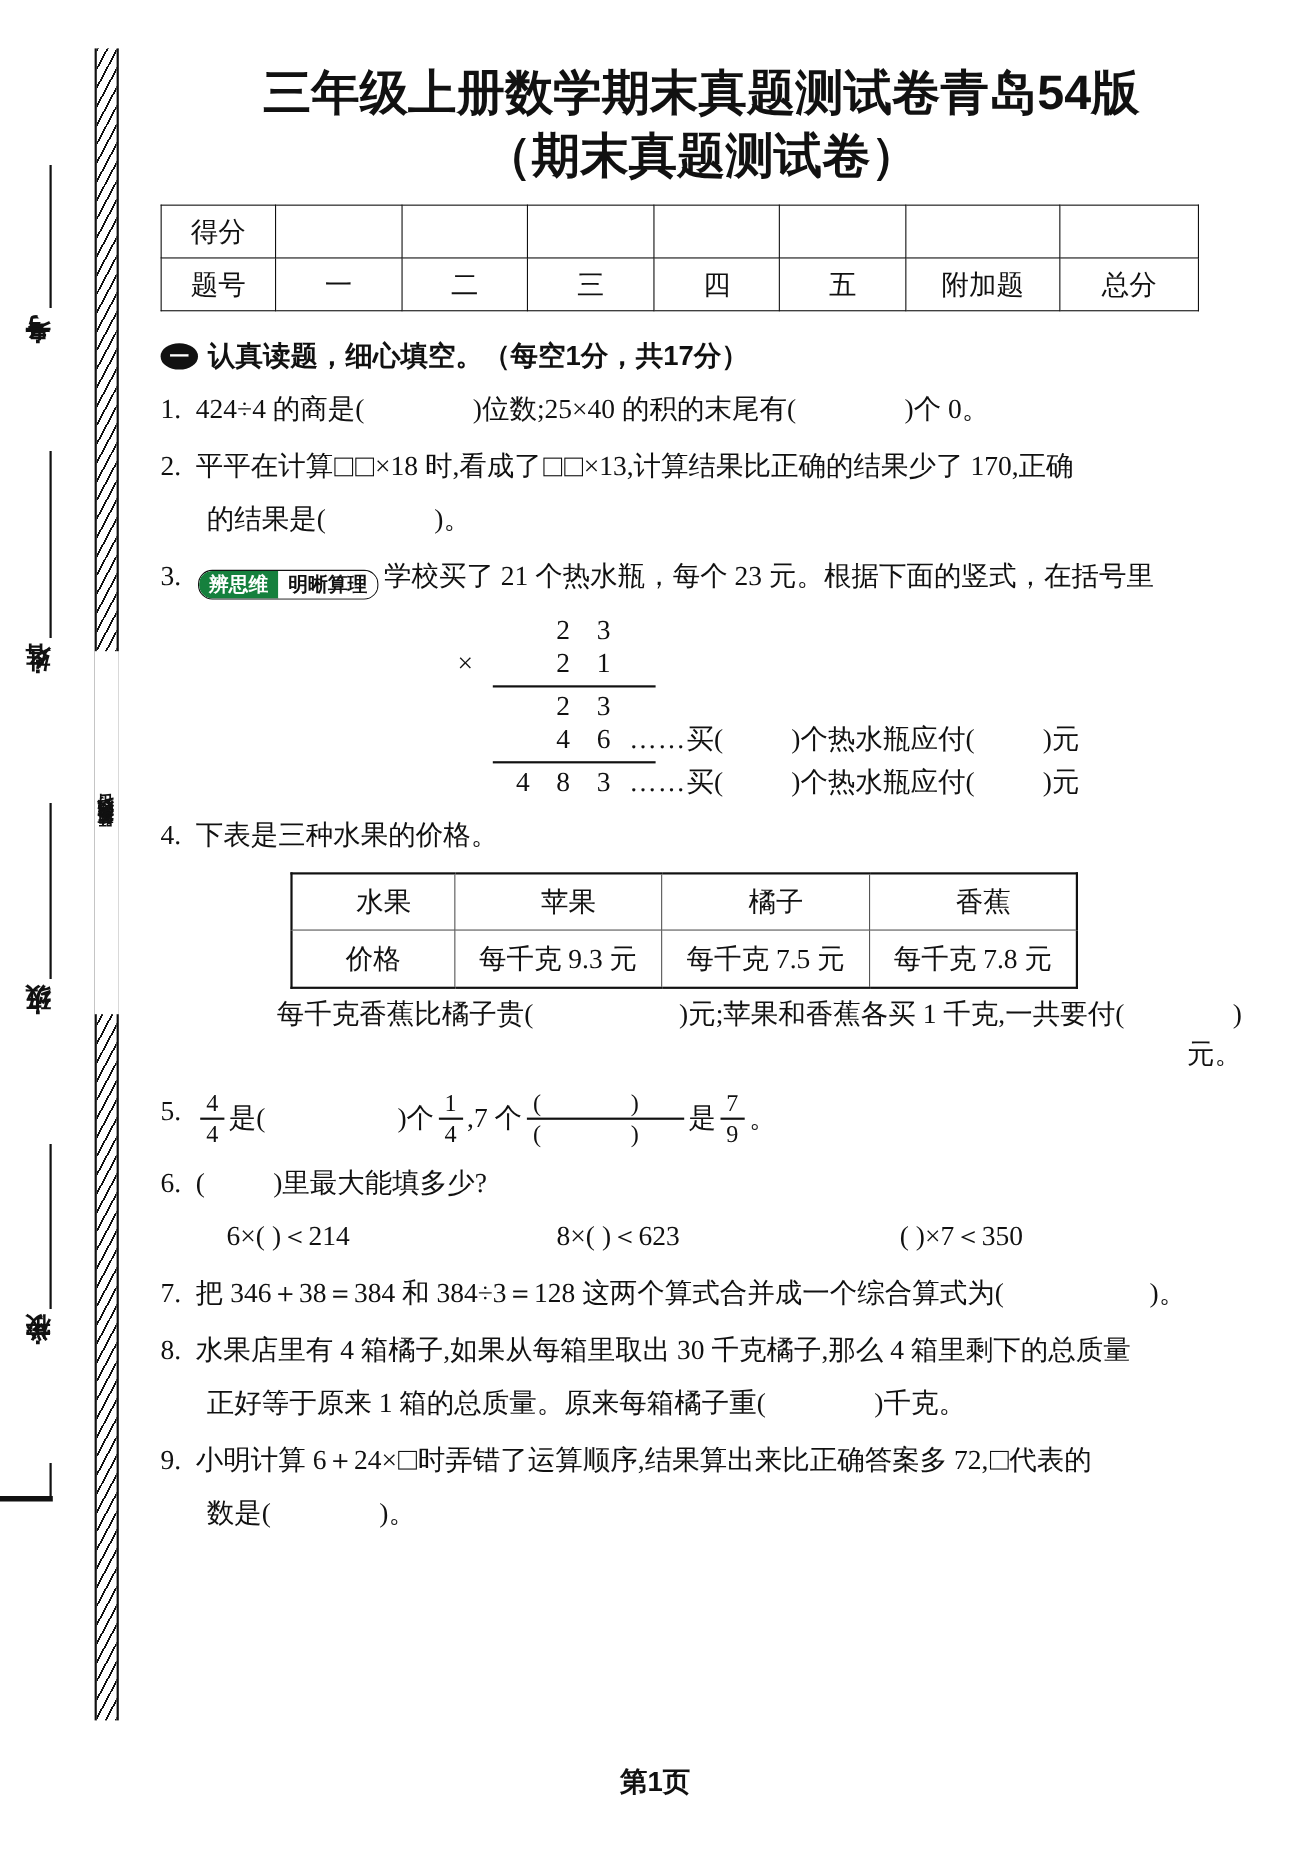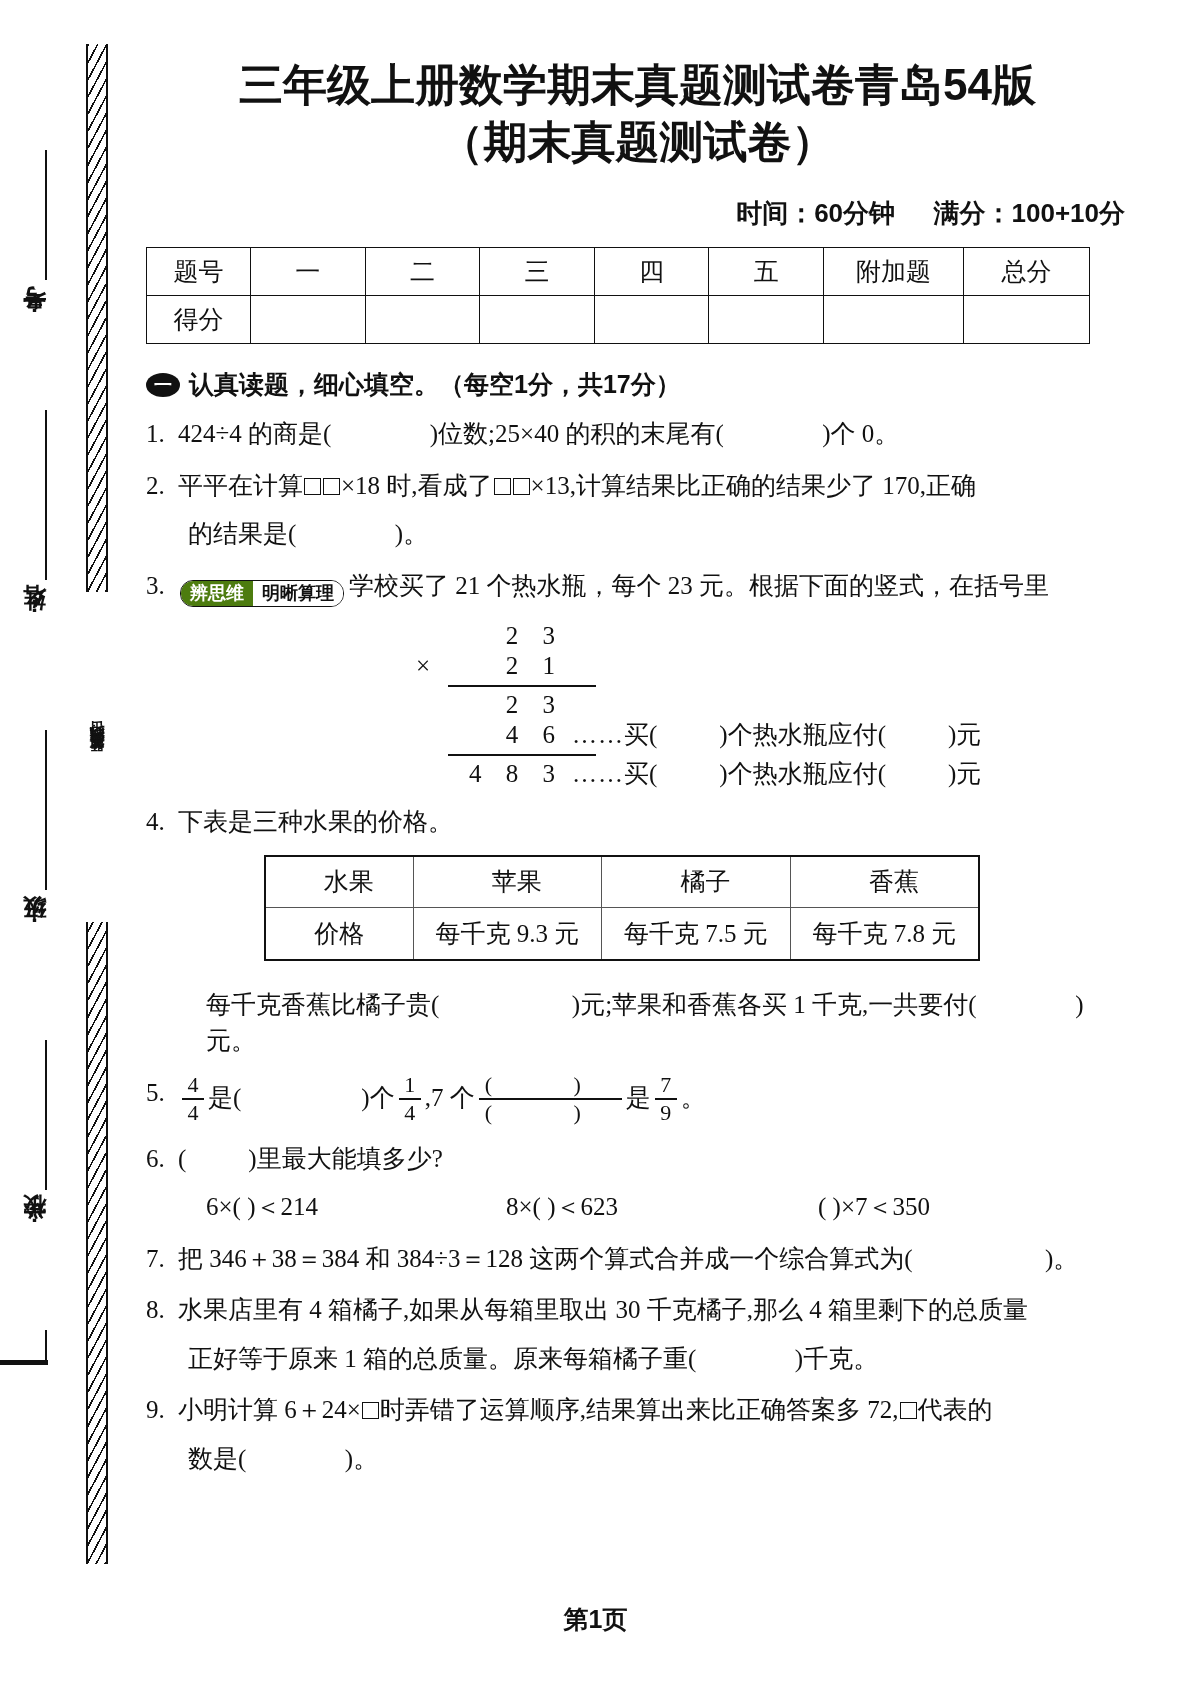--- a/index.html
+++ b/index.html
@@ -166,21 +166,21 @@
     border-radius:13px;
     overflow:hidden;
     vertical-align:-5px;
     margin:0 5px 0 2px;
     height:27px;
     font-family:"Liberation Sans","DejaVu Sans",sans-serif;
     font-weight:700;
     font-size:18px;
   }
   .badge-pair .b1{
-    background:#4d7c0f; color:#fff;
+    background:#15803d; color:#fff;
     padding:0 9px;
     display:flex; align-items:center;
     border-radius:12px 0 0 12px;
   }
   .badge-pair .b2{
     background:#fff; color:#111;
     padding:0 9px;
     display:flex; align-items:center;
   }
 
@@ -300,47 +300,42 @@
   <div class="corner-tick" id="tick-bottom"></div>
 </div>
 
 <div id="paper">
 
   <h1 class="title">
     <span>三年级上册数学期末真题测试卷青岛54版</span>
     <span class="line2">（期末真题测试卷）</span>
   </h1>
 
-  <div class="meta-line">
-    <span>时间：60分钟</span>
-    <span class="gap"></span>
-    <span>满分：100+10分</span>
-  </div>
 
   <table class="score-table">
     <tbody>
         <tr>
+      <td class="label">得分</td>
+      <td></td>
+      <td></td>
+      <td></td>
+      <td></td>
+      <td></td>
+      <td class="col-extra"></td>
+      <td class="col-total"></td>
+    </tr>
+    <tr>
       <td class="label">题号</td>
       <td>一</td>
       <td>二</td>
       <td>三</td>
       <td>四</td>
       <td>五</td>
       <td class="col-extra">附加题</td>
       <td class="col-total">总分</td>
-    </tr>
-    <tr>
-      <td class="label">得分</td>
-      <td></td>
-      <td></td>
-      <td></td>
-      <td></td>
-      <td></td>
-      <td class="col-extra"></td>
-      <td class="col-total"></td>
     </tr>
   </tbody>
     </table>
 
   <div class="section-head">
     <span class="sec-num">一</span>
     <span>认真读题，细心填空。（每空1分，共17分）</span>
   </div>
 
   <div class="q">
@@ -436,21 +431,21 @@
     </tr>
     <tr>
       <td>价格</td>
       <td>每千克 9.3 元</td>
       <td>每千克 7.5 元</td>
       <td>每千克 7.8 元</td>
     </tr>
   </tbody>
     </table>
 
-  <div class="q" style="margin-top:26px;">
+  <div class="q" style="margin-top:6px;text-align:right;">
     <span class="num"></span>
     <div class="body">
       <p style="padding-left:28px;">
         <span>每千克香蕉比橘子贵(</span>
         <span class="blank-l"></span>
         <span>)元;苹果和香蕉各买 1 千克,一共要付(</span>
         <span class="blank-m"></span>
         <span>)元。</span>
       </p>
     </div>

